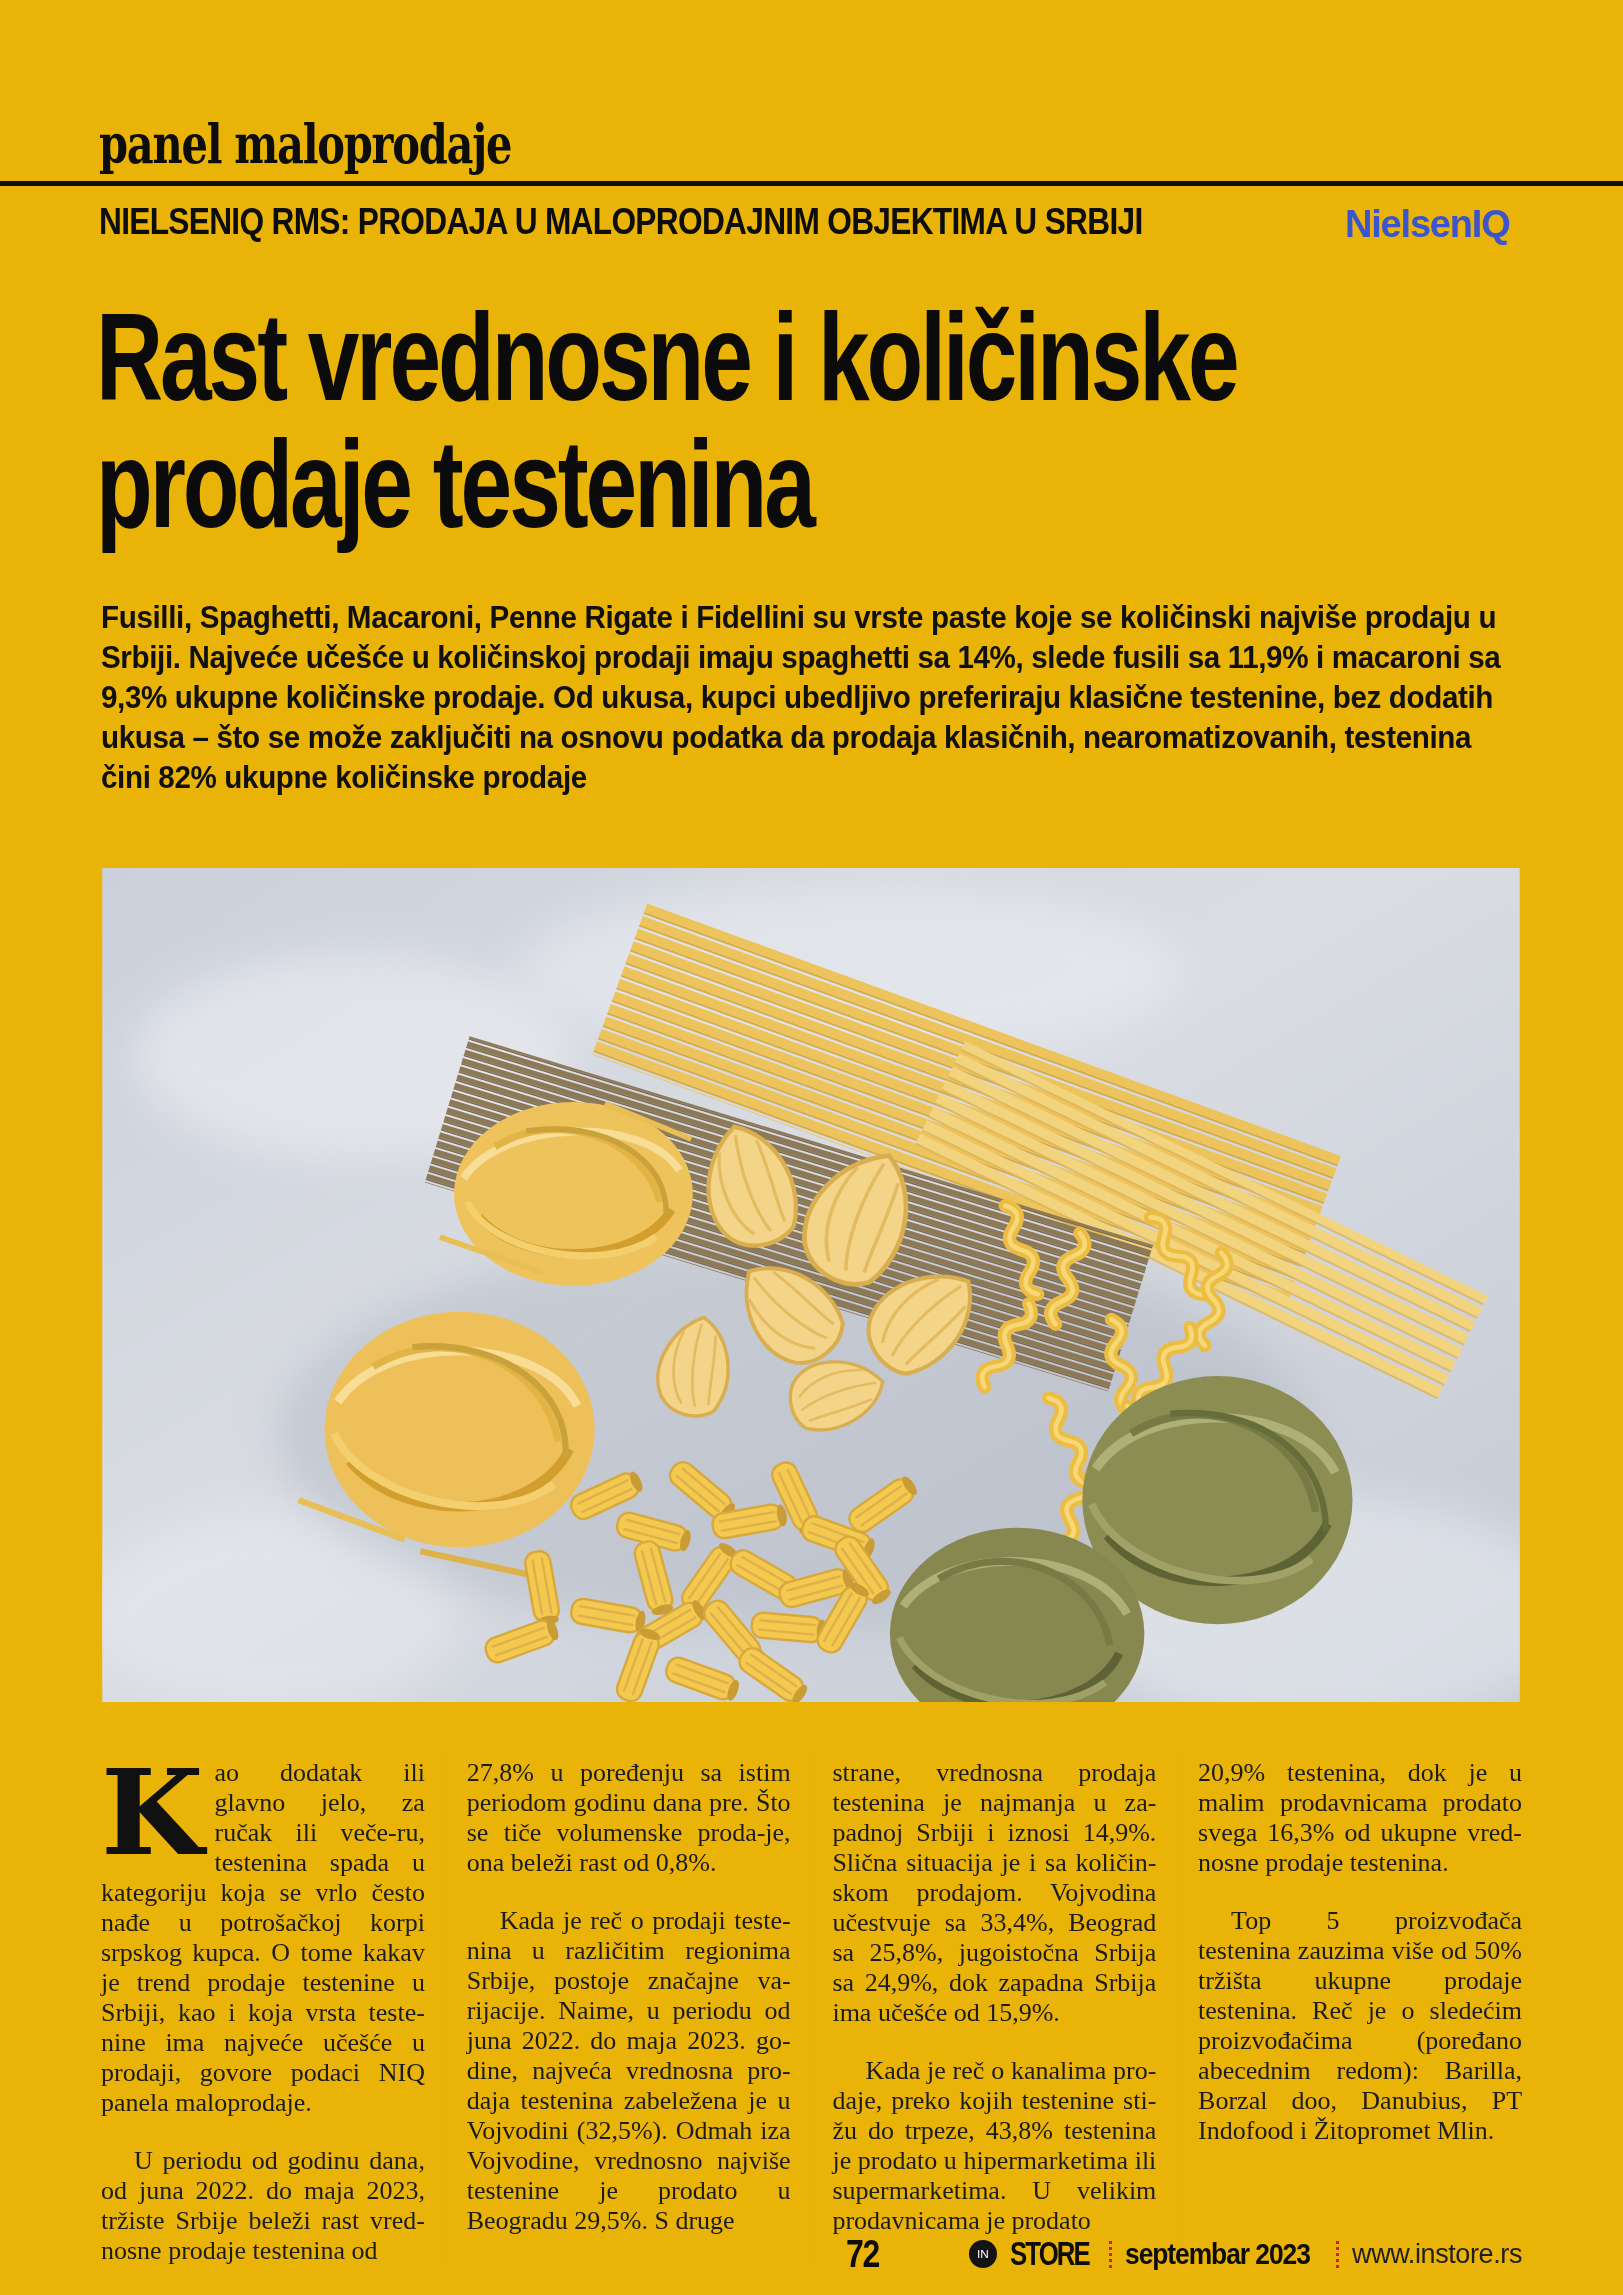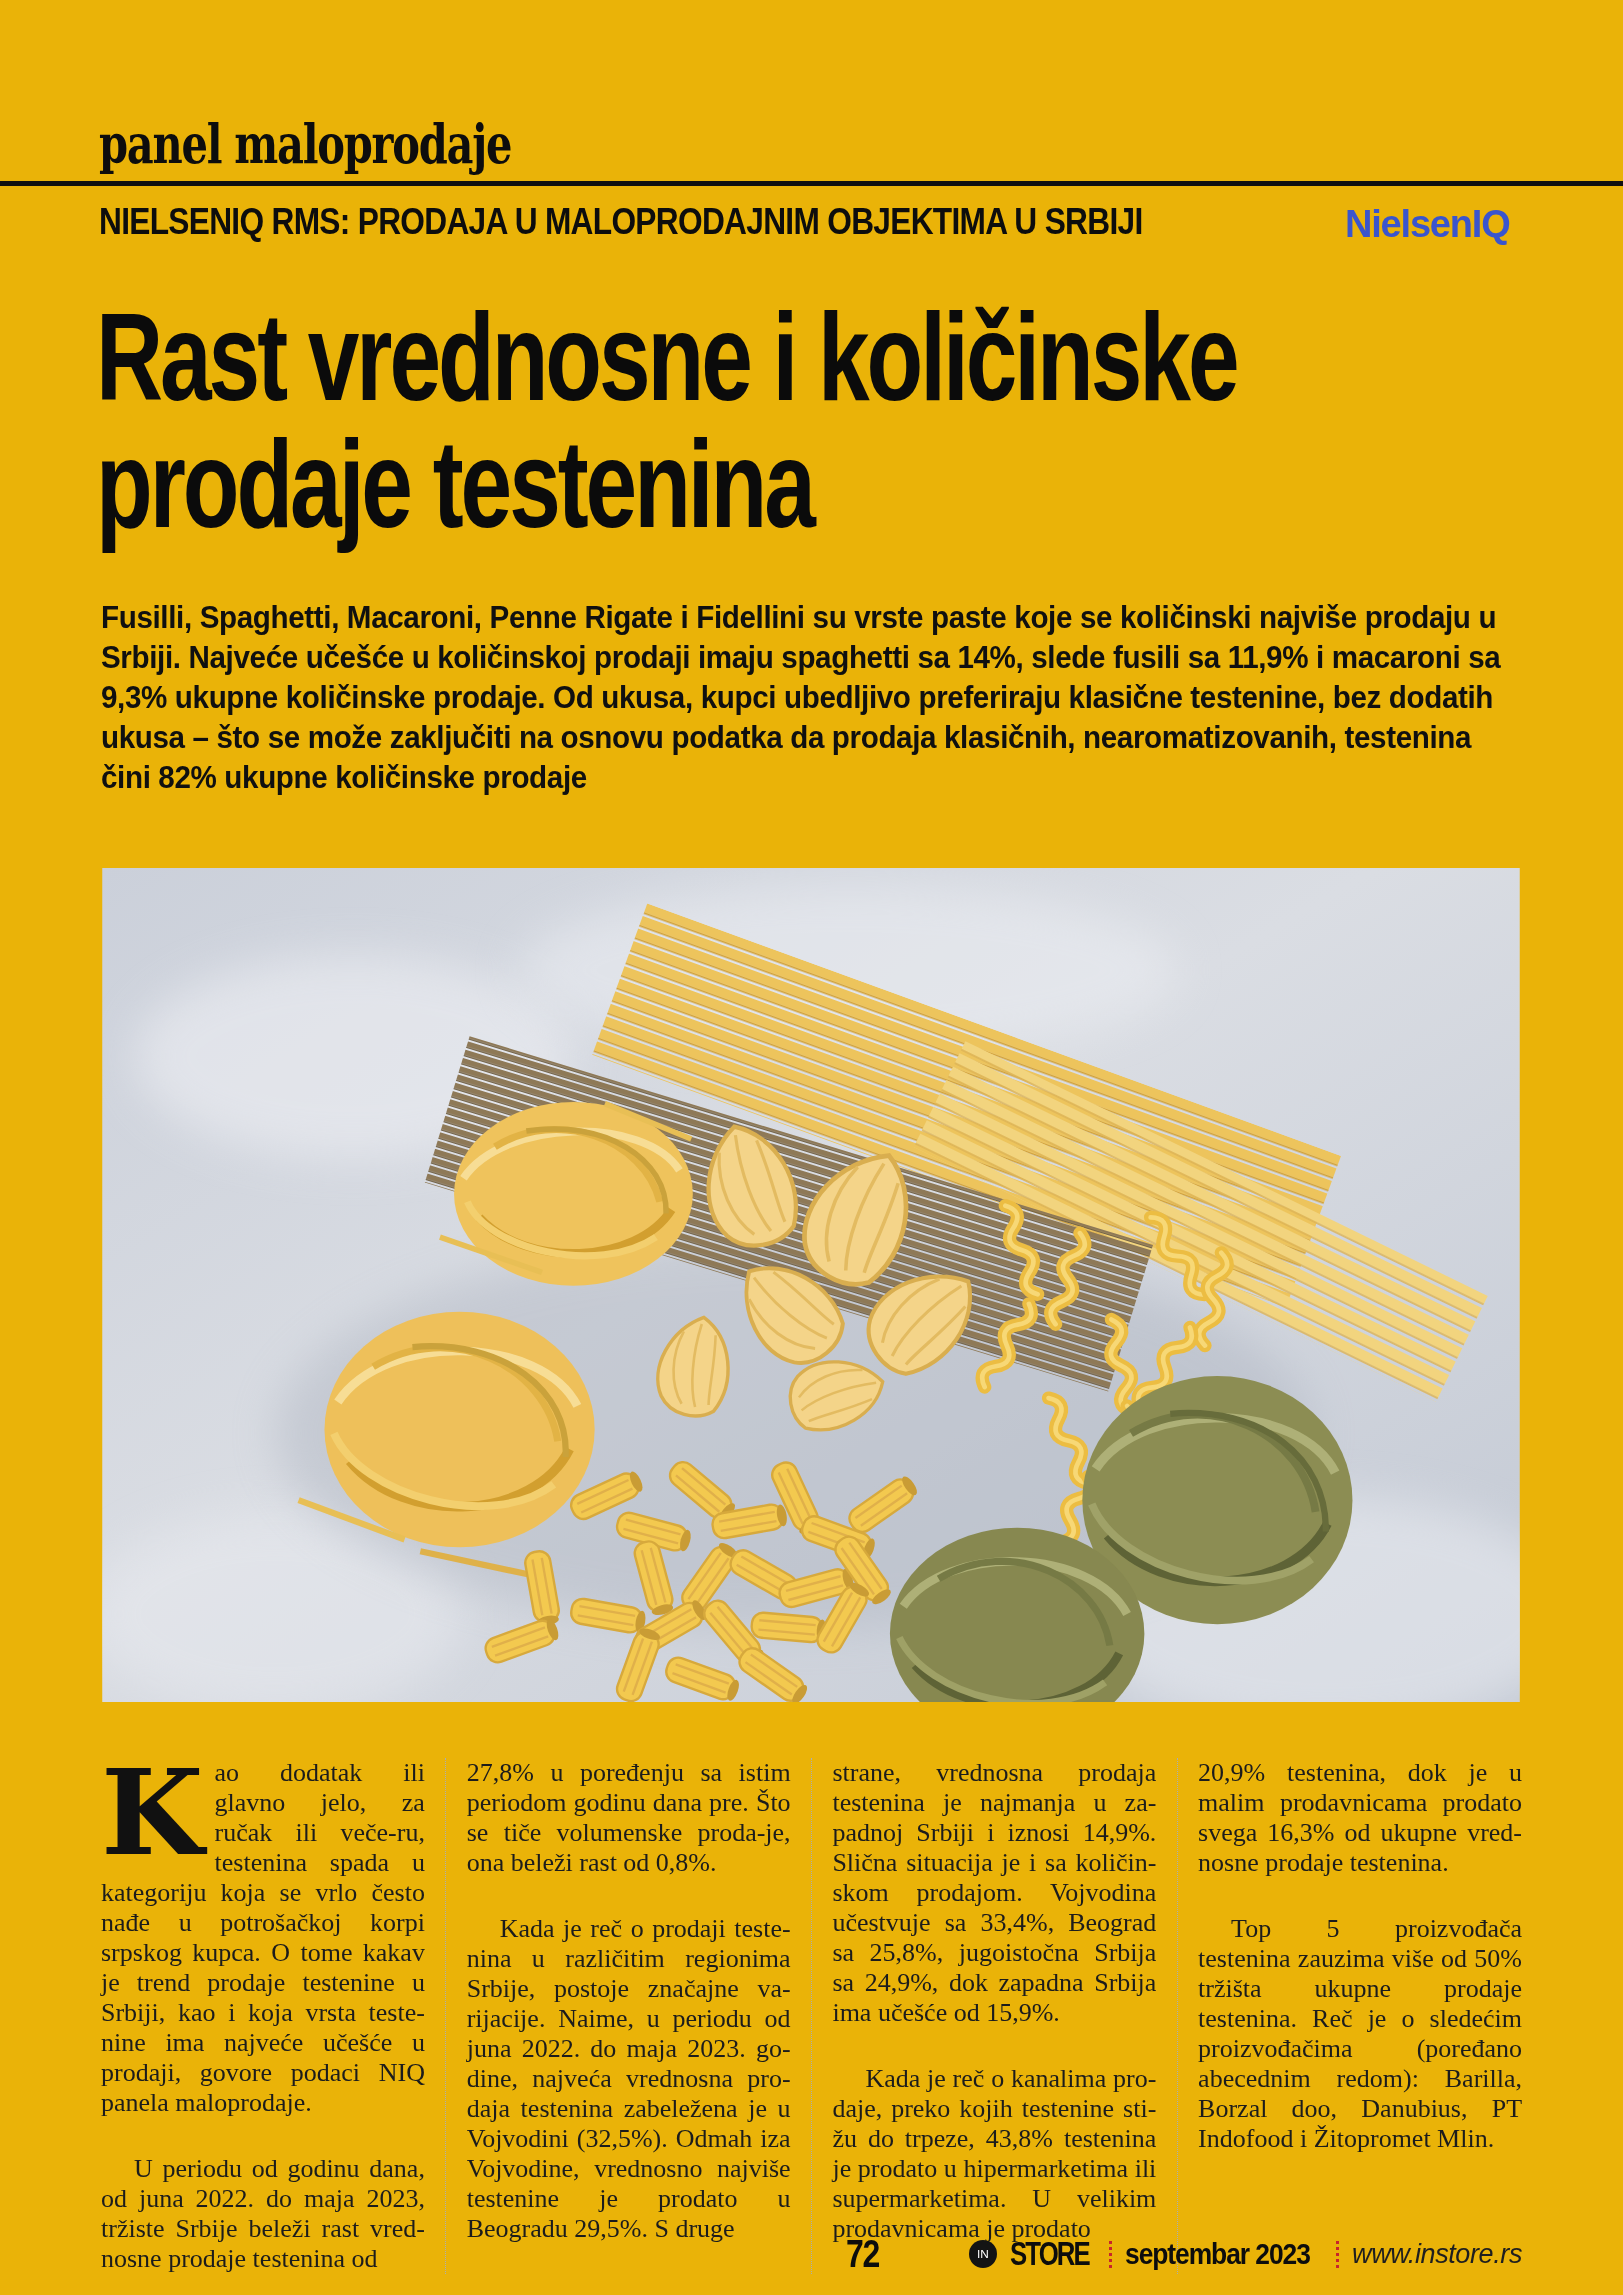--- a/index.html
+++ b/index.html
@@ -31,39 +31,39 @@
   
   .photo{position:absolute;left:102px;top:868px;width:1418px;height:834px;overflow:hidden;}
   .photo svg{display:block;}
 
   
   .columns{position:absolute;left:101px;top:1758px;width:1421px;display:flex;
     font-size:26px;line-height:30px;color:#1c1c1c;text-align:justify;}
   .col{flex:1;min-width:0;}
   .col + .col{border-left:1.6px dotted #a9adb4;margin-left:20.4px;padding-left:20.4px;}
   .para{margin:0;}
-  .para.cont{margin-top:36px;text-indent:33px;}
+  .para.cont{margin-top:28px;text-indent:33px;}
   .dropcap{float:left;font-family:"DejaVu Serif",serif;font-weight:700;
     font-size:118px;line-height:93px;margin:7.9px 11px 0 0;color:#111;}
 
   
   .footer{position:absolute;left:101px;top:2235px;width:1421px;height:38px;
     display:flex;align-items:center;font-family:"Liberation Sans",sans-serif;justify-content:flex-end;}
   .pageno{font-weight:800;font-size:39px;letter-spacing:-1.6px;
     transform:scale(0.82,1);transform-origin:0 50%;color:#0d0d0d;}
   .fgroup{display:flex;align-items:center;margin-left:83px;gap:12.6px;}
   .in-icon{width:28px;height:28px;border-radius:50%;background:#141414;color:#fff;
     display:flex;align-items:center;justify-content:center;
     font-weight:400;font-size:11.8px;letter-spacing:0;}
   .store{font-weight:800;font-size:33px;letter-spacing:-2.4px;
     transform:scale(0.78,1);transform-origin:0 50%;margin-right:-14px;color:#0d0d0d;}
   .fsep{width:0;height:27px;border-left:3.1px dotted #c8242b;}
   .issue{font-weight:700;font-size:30px;letter-spacing:-1.2px;
     transform:scale(0.88,1);transform-origin:0 50%;margin-right:-11px;color:#0d0d0d;}
-  .site{font-weight:400;font-size:27px;letter-spacing:-0.4px;color:#1f1f1f;font-style:italic;}
+  .site{font-weight:400;font-size:27px;letter-spacing:-0.4px;color:#1f1f1f;}
 </style>
 </head>
 <body>
 
 <div class="page">
 
   <div class="section-label">panel maloprodaje</div>
   <div class="top-rule"></div>
   <div class="kicker">NIELSENIQ RMS: PRODAJA U MALOPRODAJNIM OBJEKTIMA U SRBIJI</div>
   <div class="niq">NielsenIQ</div>

